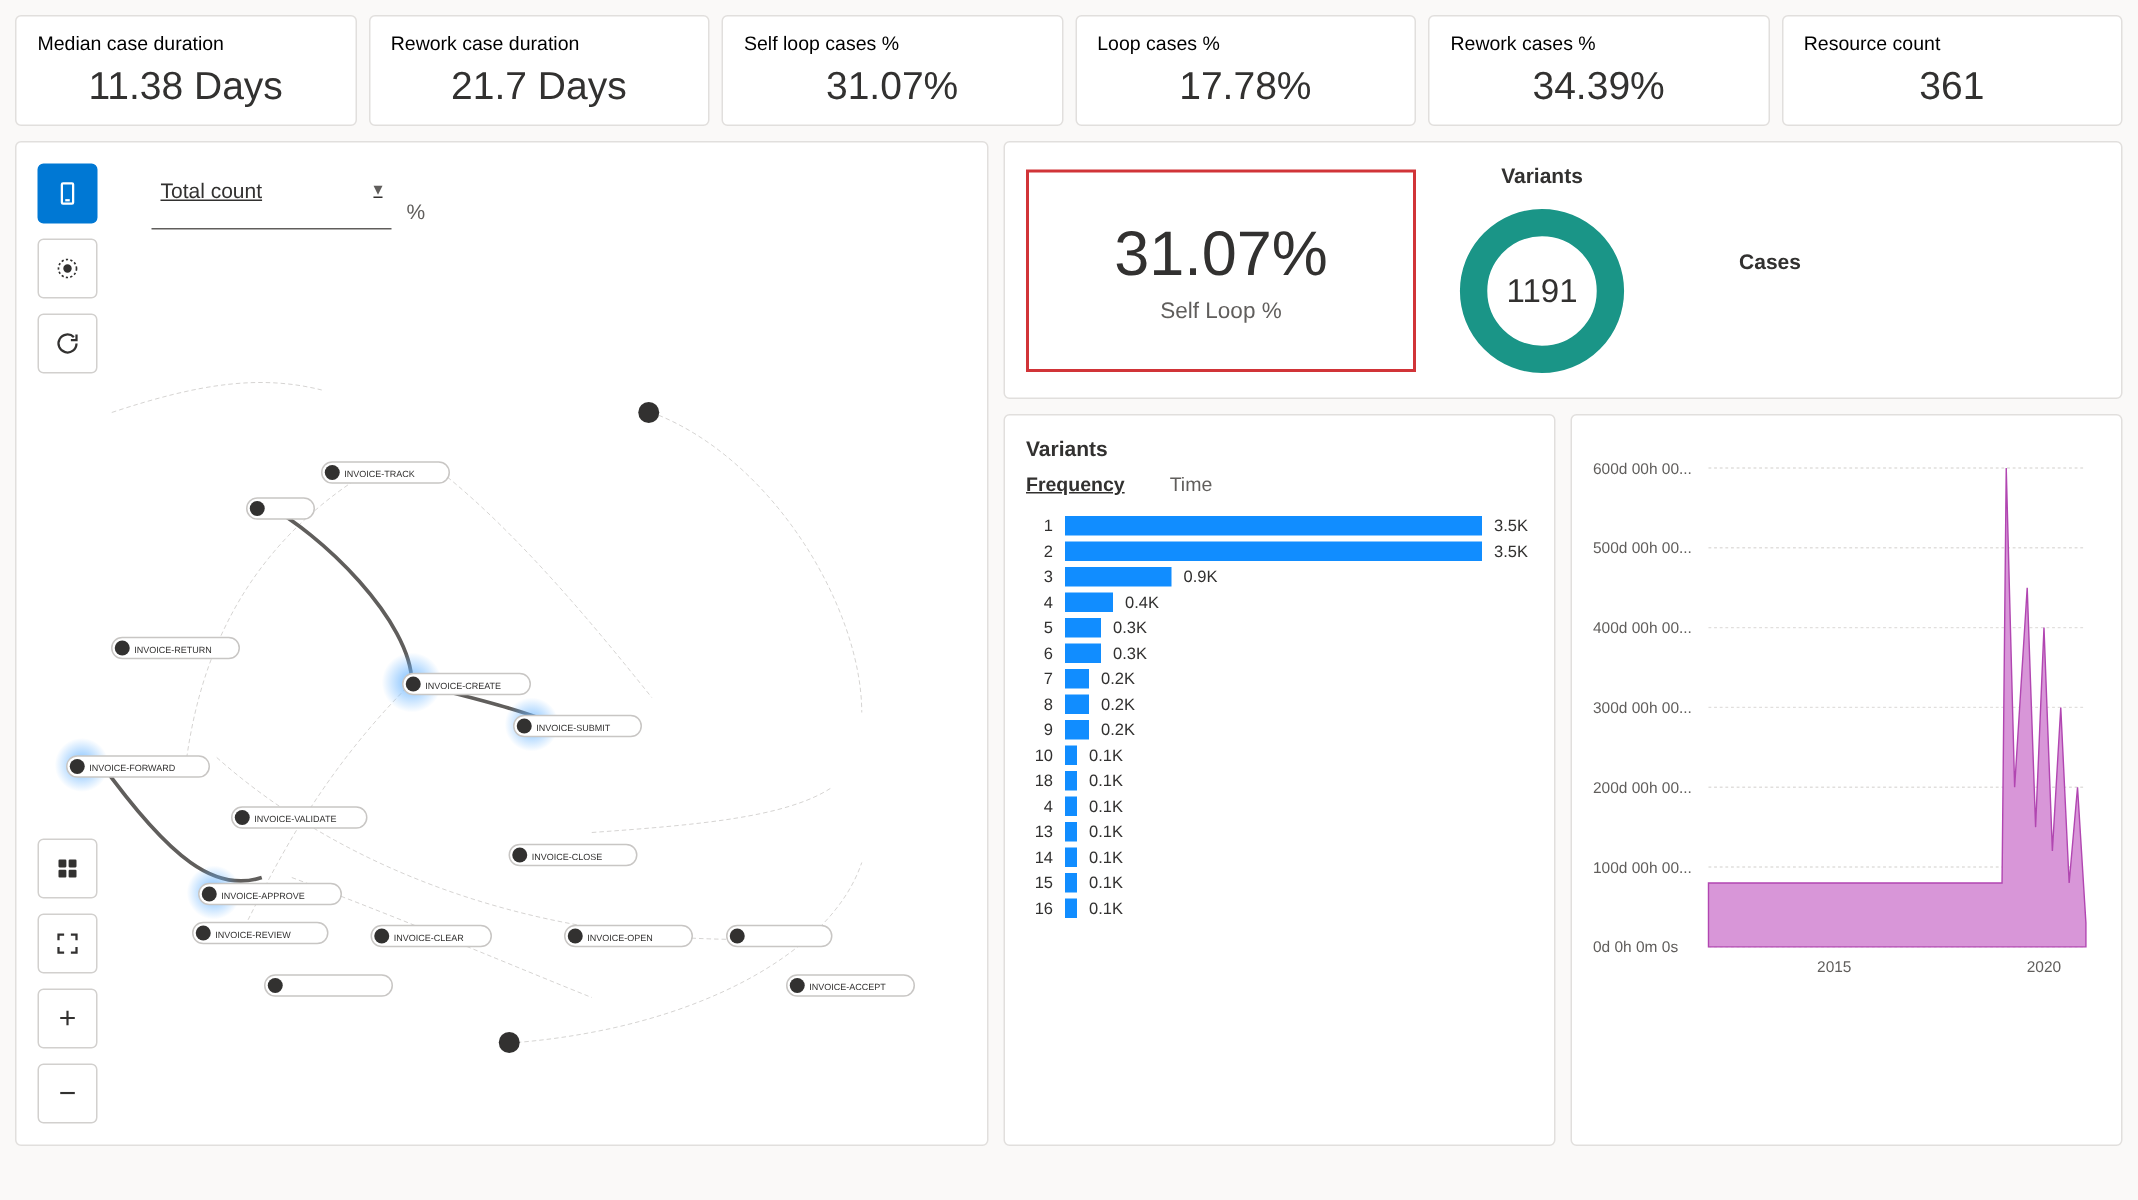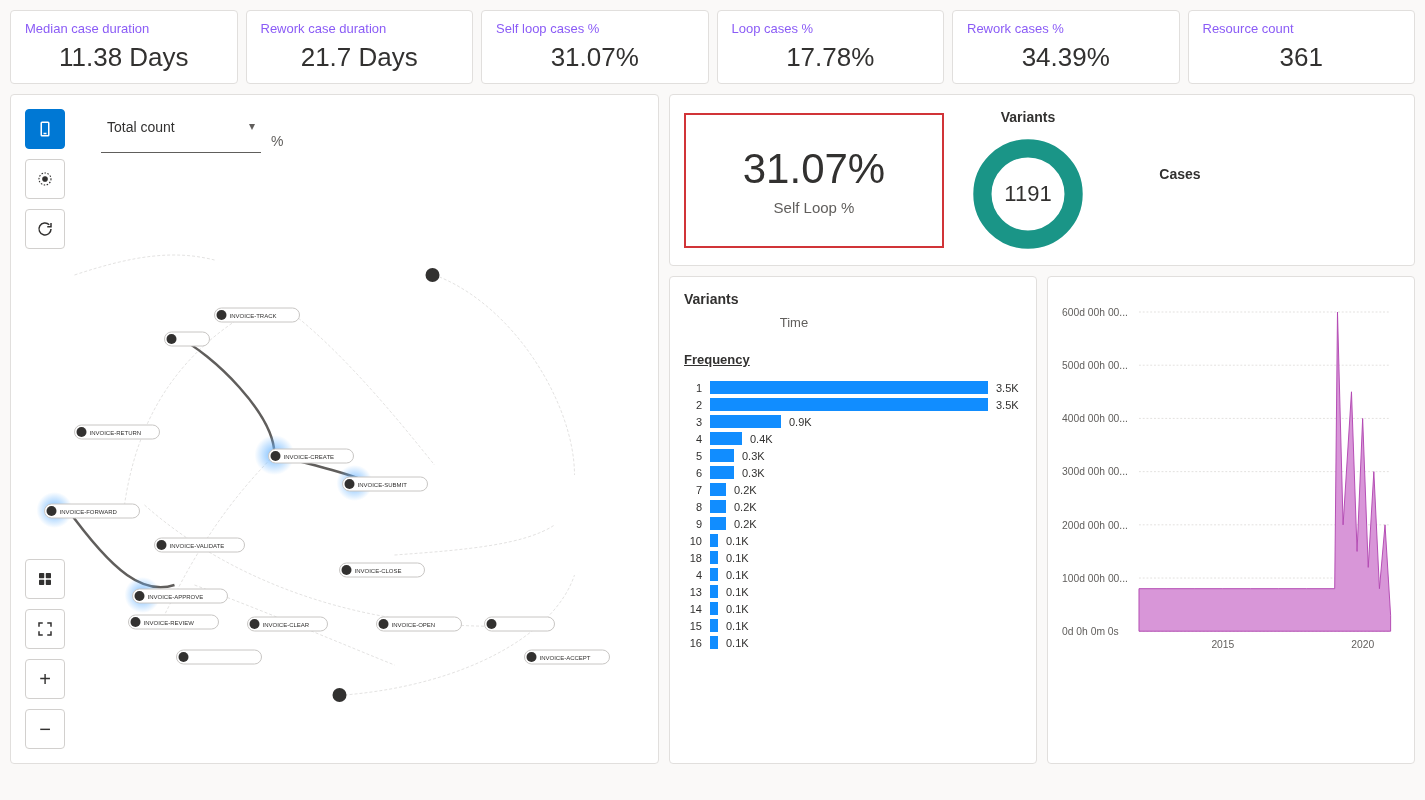--- a/index.html
+++ b/index.html
@@ -15,21 +15,21 @@
   grid-template-columns: repeat(6, 1fr);
   gap: 8px;
   margin-bottom: 10px;
 }
 .kpi-card {
   background: #fff;
   border: 1px solid #e1dfdd;
   border-radius: 4px;
   padding: 10px 14px;
 }
-.kpi-label { font-size: 13px; color: #8b5cf6; }
+.kpi-label { font-size: 13px; color: #000000; }
 .kpi-value { font-size: 26px; font-weight: 400; color: #323130; margin-top: 6px; text-align: center; }
 .main-grid {
   display: grid;
   grid-template-columns: 649px 1fr;
   gap: 10px;
 }
 .card {
   background: #fff;
   border: 1px solid #e1dfdd;
   border-radius: 4px;
@@ -62,33 +62,33 @@
 .icon-btn.primary { background:#0078d4; border-color:#0078d4; color:#fff; }
 .icon-btn svg { width:18px; height:18px; }
 .dropdown-top {
   position:absolute; left:90px; top:20px;
   display:flex; align-items:center; gap:10px;
 }
 .dd {
   display:flex; align-items:flex-start; justify-content:space-between;
   width: 160px; padding: 4px 6px 17px 6px;
   border-bottom: 1px solid #605e5c;
-  cursor:pointer; font-size:14px;
+  cursor:pointer; font-size:14px;text-decoration:underline;
 }
 .dd .chev { font-size: 12px; color:#605e5c; }
 .pct-symbol { font-size: 14px; color:#605e5c; margin-top:14px; }
 .bottom-controls { position:absolute; left:14px; bottom:14px; display:flex; flex-direction:column; gap:10px; }
 .process-svg { position:absolute; left:0; top:60px; right:0; bottom:0; width:100%; height:560px; }
 .node-label { font-size:6px; fill:#323130; text-transform:uppercase; }
 
 
 .section-title { font-weight:600; font-size:14px; margin-bottom:8px; }
 .tab-row { display:flex; gap:30px; font-size:13px; margin-bottom:14px; }
 .tab { cursor:pointer; color:#605e5c; }
-.tab.active { font-weight:600; color:#323130; text-decoration:underline;margin-top:37px; }
+.tab.active { font-weight:600; color:#323130; text-decoration:underline; }
 .bar-list { display:flex; flex-direction:column; gap:4px; }
 .bar-row { display:flex; align-items:center; gap:8px; font-size:11px; }
 .bar-idx { width:18px; text-align:right; color:#323130; }
 .bar-track { position:relative; height:13px; flex:0 0 auto; }
 .bar-fill { background:#118dff; height:100%; }
 .bar-val { color:#323130; font-size:11px; }
 
 
 .chart-svg { width:100%; height:380px; }
 .chart-label { font-size:11px; fill:#605e5c; }

